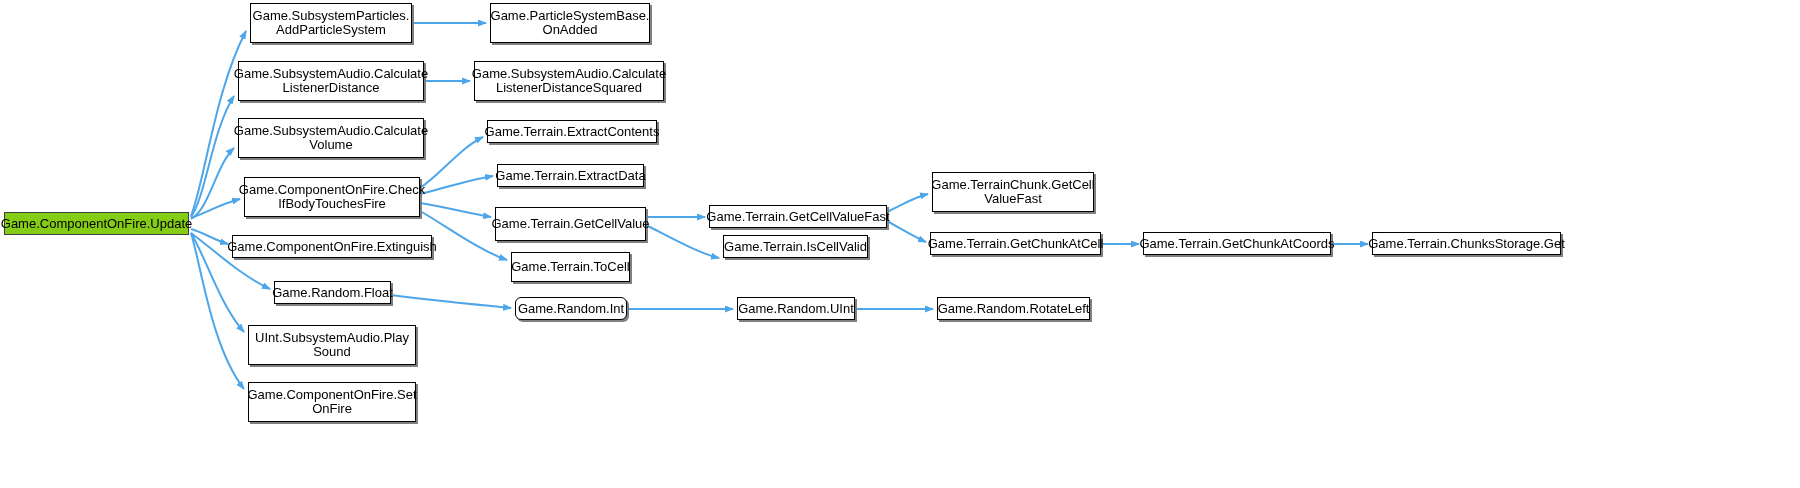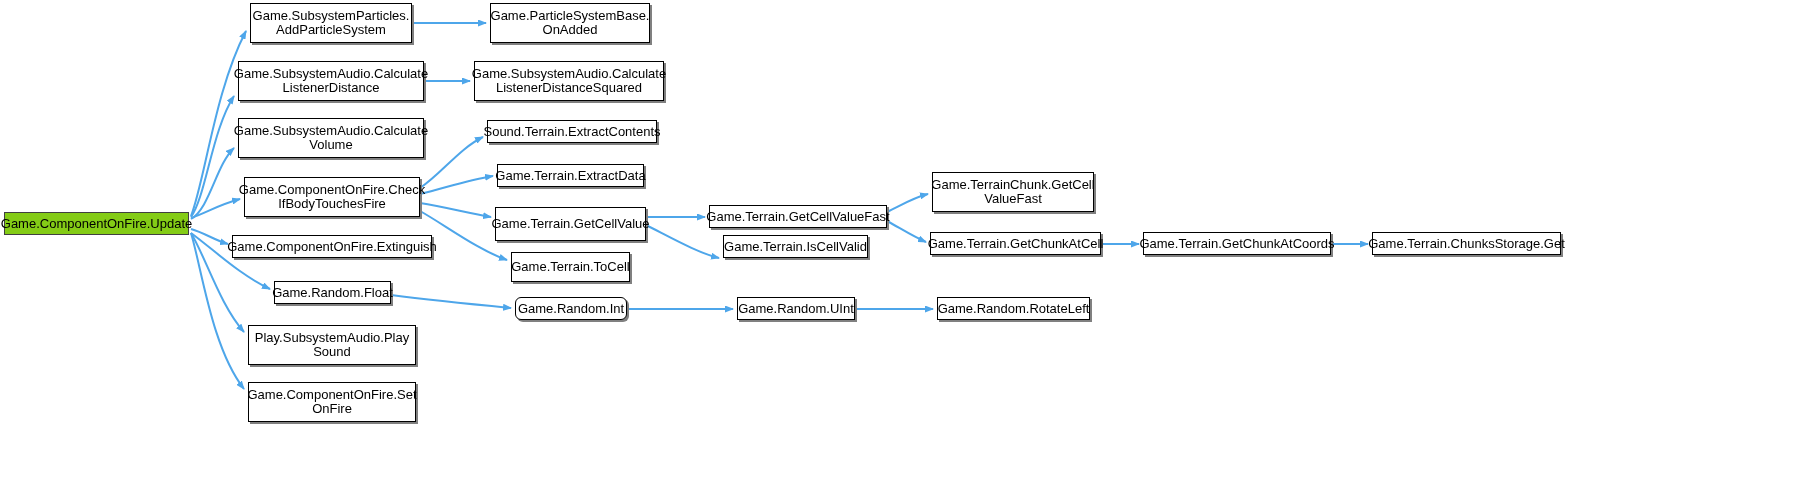--- a/index.html
+++ b/index.html
@@ -82,29 +82,29 @@
       <div class="node" style="left: 250px; top: 3px; width: 162px; height: 40px;">Game.SubsystemParticles.
 AddParticleSystem</div>
       <div class="node" style="left: 238px; top: 61px; width: 186px; height: 40px;">Game.SubsystemAudio.Calculate
 ListenerDistance</div>
       <div class="node" style="left: 238px; top: 118px; width: 186px; height: 40px;">Game.SubsystemAudio.Calculate
 Volume</div>
       <div class="node" style="left: 244px; top: 177px; width: 176px; height: 40px;">Game.ComponentOnFire.Check
 IfBodyTouchesFire</div>
       <div class="node" style="left: 232px; top: 235px; width: 200px; height: 23px;">Game.ComponentOnFire.Extinguish</div>
       <div class="node" style="left: 274px; top: 281px; width: 117px; height: 23px;">Game.Random.Float</div>
-      <div class="node" style="left: 248px; top: 325px; width: 168px; height: 40px;">Play.SubsystemAudio.Play
+      <div class="node" style="left: 248px; top: 325px; width: 168px; height: 40px;">UInt.SubsystemAudio.Play
 Sound</div>
       <div class="node" style="left: 248px; top: 382px; width: 168px; height: 40px;">Game.ComponentOnFire.Set
 OnFire</div>
       <div class="node" style="left: 490px; top: 3px; width: 160px; height: 40px;">Game.ParticleSystemBase.
 OnAdded</div>
       <div class="node" style="left: 474px; top: 61px; width: 190px; height: 40px;">Game.SubsystemAudio.Calculate
 ListenerDistanceSquared</div>
-      <div class="node" style="left: 487px; top: 120px; width: 170px; height: 23px;">Sound.Terrain.ExtractContents</div>
+      <div class="node" style="left: 487px; top: 120px; width: 170px; height: 23px;">Game.Terrain.ExtractContents</div>
       <div class="node" style="left: 497px; top: 164px; width: 147px; height: 23px;">Game.Terrain.ExtractData</div>
       <div class="node" style="left: 495px; top: 207px; width: 151px; height: 34px;">Game.Terrain.GetCellValue</div>
       <div class="node" style="left: 511px; top: 252px; width: 119px; height: 30px;">Game.Terrain.ToCell</div>
       <div class="node" style="left: 515px; top: 297px; width: 112px; height: 23px; border-radius: 6px;">Game.Random.Int</div>
       <div class="node" style="left: 709px; top: 205px; width: 178px; height: 23px;">Game.Terrain.GetCellValueFast</div>
       <div class="node" style="left: 723px; top: 235px; width: 145px; height: 23px;">Game.Terrain.IsCellValid</div>
       <div class="node" style="left: 737px; top: 297px; width: 118px; height: 23px;">Game.Random.UInt</div>
       <div class="node" style="left: 932px; top: 172px; width: 162px; height: 40px;">Game.TerrainChunk.GetCell
 ValueFast</div>
       <div class="node" style="left: 930px; top: 232px; width: 171px; height: 23px;">Game.Terrain.GetChunkAtCell</div>

